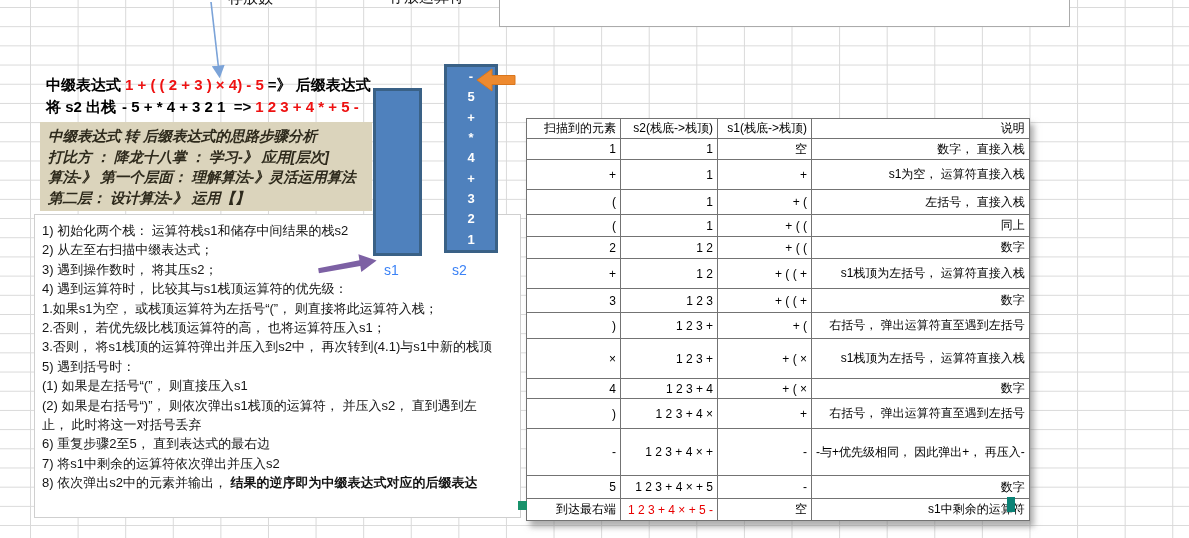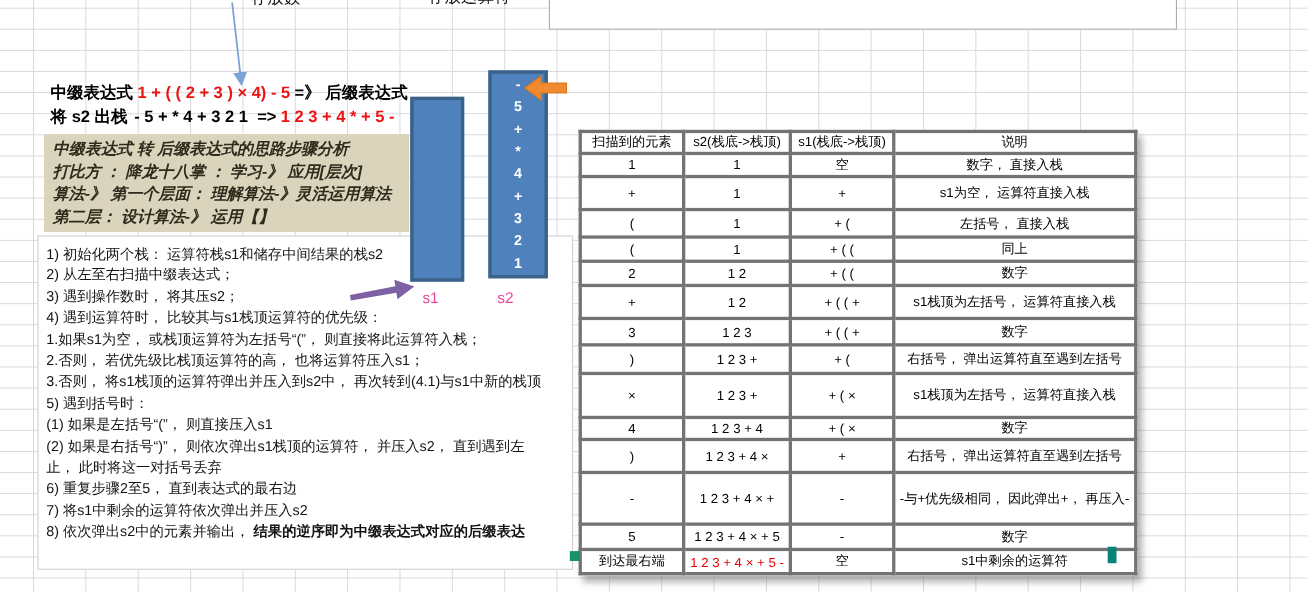--- a/index.html
+++ b/index.html
@@ -55,33 +55,33 @@
   .step-bold{font-weight:bold;}
 
   
   .stack{
     background:#4f81bd;border:3px solid #3a6186;box-sizing:border-box;
   }
   .stack-s1{left:373px;top:88px;width:49px;height:168px;}
   .stack-s2{left:444px;top:64px;width:54px;height:189px;
     display:flex;flex-direction:column;justify-content:space-around;align-items:center;}
   .stack-val{color:#fff;font-size:13px;line-height:14px;font-weight:bold;}
-  .stack-label{font-size:14px;color:#ec4899;}
+  .stack-label{font-size:14px;color:#3b82f6;}
 
   
   .op-table-wrap{
     left:526px;top:118px;
     background:#fff;
     box-shadow:4px 6px 6px rgba(110,110,110,0.55);
   }
   table.op-table{border-collapse:collapse;table-layout:fixed;background:#fff;}
   table.op-table th, table.op-table td{
-    border:3px solid #737373;
+    border:1px solid #737373;
     font-weight:normal;font-size:12px;
-    padding:0 4px;text-align:center;vertical-align:middle;
+    padding:0 4px;text-align:right;vertical-align:middle;
     white-space:nowrap;overflow:hidden;
   }
   td.red-cell{color:#e80000;font-weight:bold;}
 
   .green-marker-left{left:518px;top:501px;width:9px;height:9px;background:#18926b;}
   .green-marker-right{left:1007px;top:497px;width:8px;height:15px;background:#0b8276;}
 </style>
 </head>
 <body>
 

